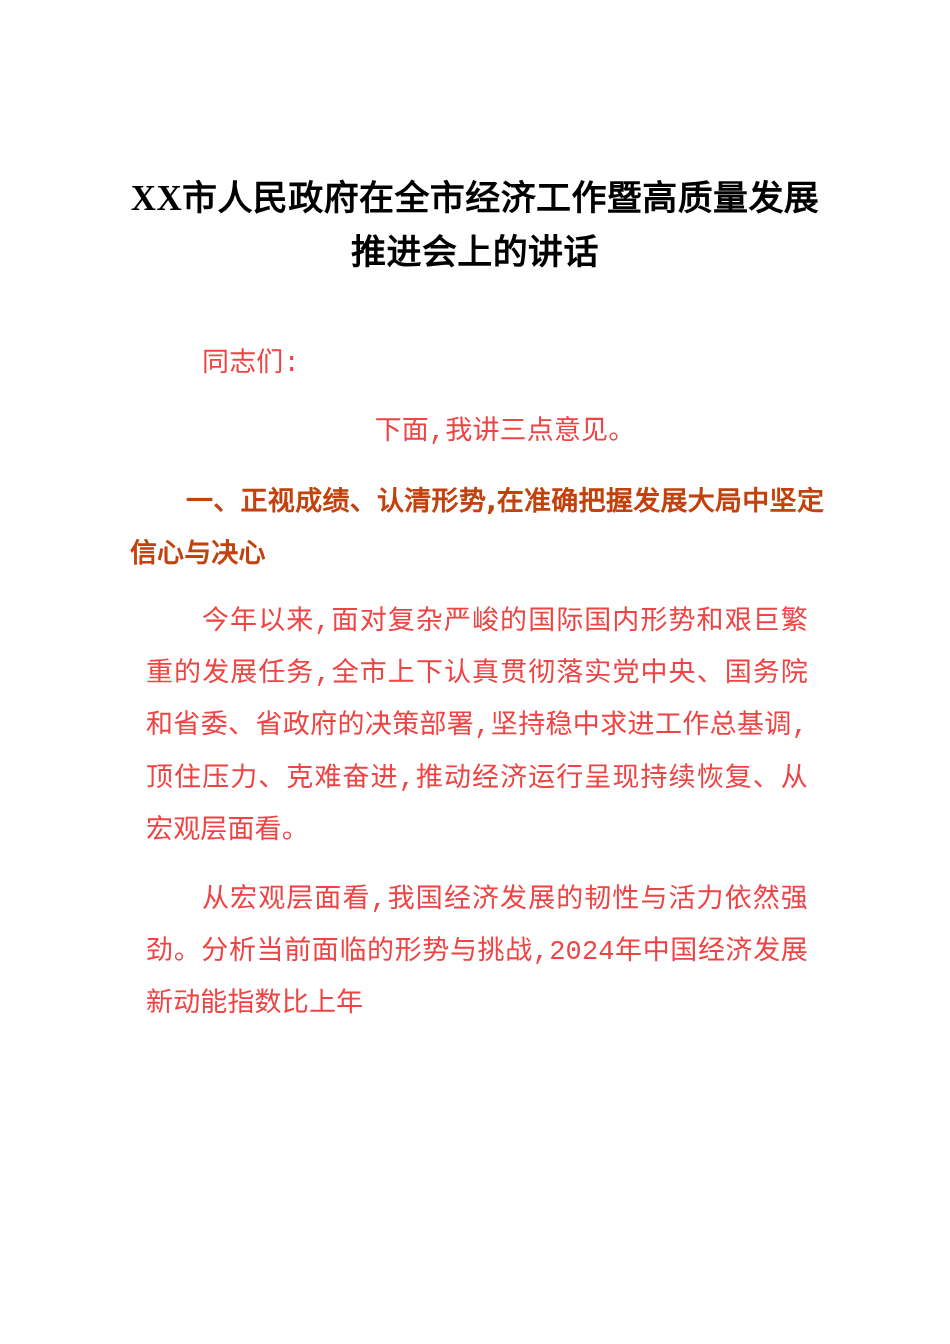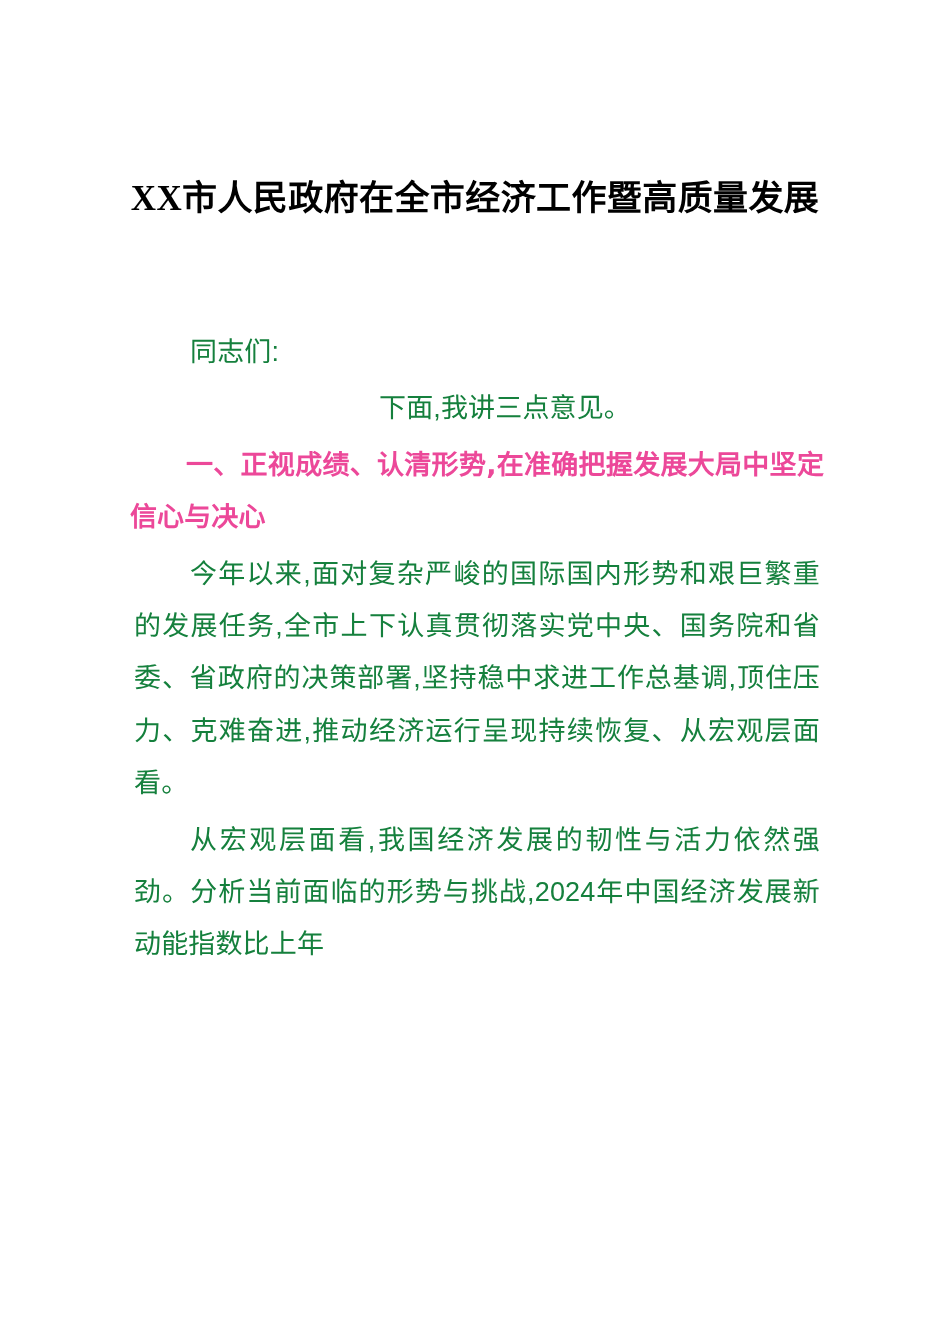--- a/index.html
+++ b/index.html
@@ -42,27 +42,27 @@
 
   
   .body-col {
     position: absolute;
     left: 130px;
     top: 322px;
     width: 694px;
   }
 
   .para {
-    font-family: Liberation Sans, sans-serif;
+    font-family: Liberation Mono, monospace;
     font-size: 27px;
     line-height: 52.4px;
-    color: #15803d;
+    color: #ef4444;
     text-align: justify;
     text-justify: inter-character;
-    margin: 4px;
+    margin: 16px;
     letter-spacing: 0.15px;
     white-space: normal;
   }
 
   .para.indent {
     text-indent: 56px;
   }
 
   
   .para.salutation {
@@ -74,21 +74,21 @@
   .para.short {
     text-align: center;
   }
 
   
   .section-heading {
     font-family: "DejaVu Sans", "Liberation Sans", sans-serif;
     font-weight: 700;
     font-size: 27px;
     line-height: 52.4px;
-    color: #ec4899;
+    color: #c2410c;
     text-indent: 56px;
     text-align: justify;
     text-justify: inter-character;
     margin: 0;
     letter-spacing: 0.1px;
   }
 
   
   .page-footer {
     position: absolute;
@@ -103,20 +103,21 @@
     letter-spacing: 2px;
   }
 </style>
 </head>
 <body>
 
 <div id="page">
 
   <div class="doc-title">
     <div>XX市人民政府在全市经济工作暨高质量发展</div>
+    <div>推进会上的讲话</div>
   </div>
 
   <div class="body-col">
 
     <p class="para salutation">同志们:</p>
 
 
     <p class="para indent short">下面,我讲三点意见。</p>
 
     <p class="section-heading">一、正视成绩、认清形势,在准确把握发展大局中坚定信心与决心</p>

